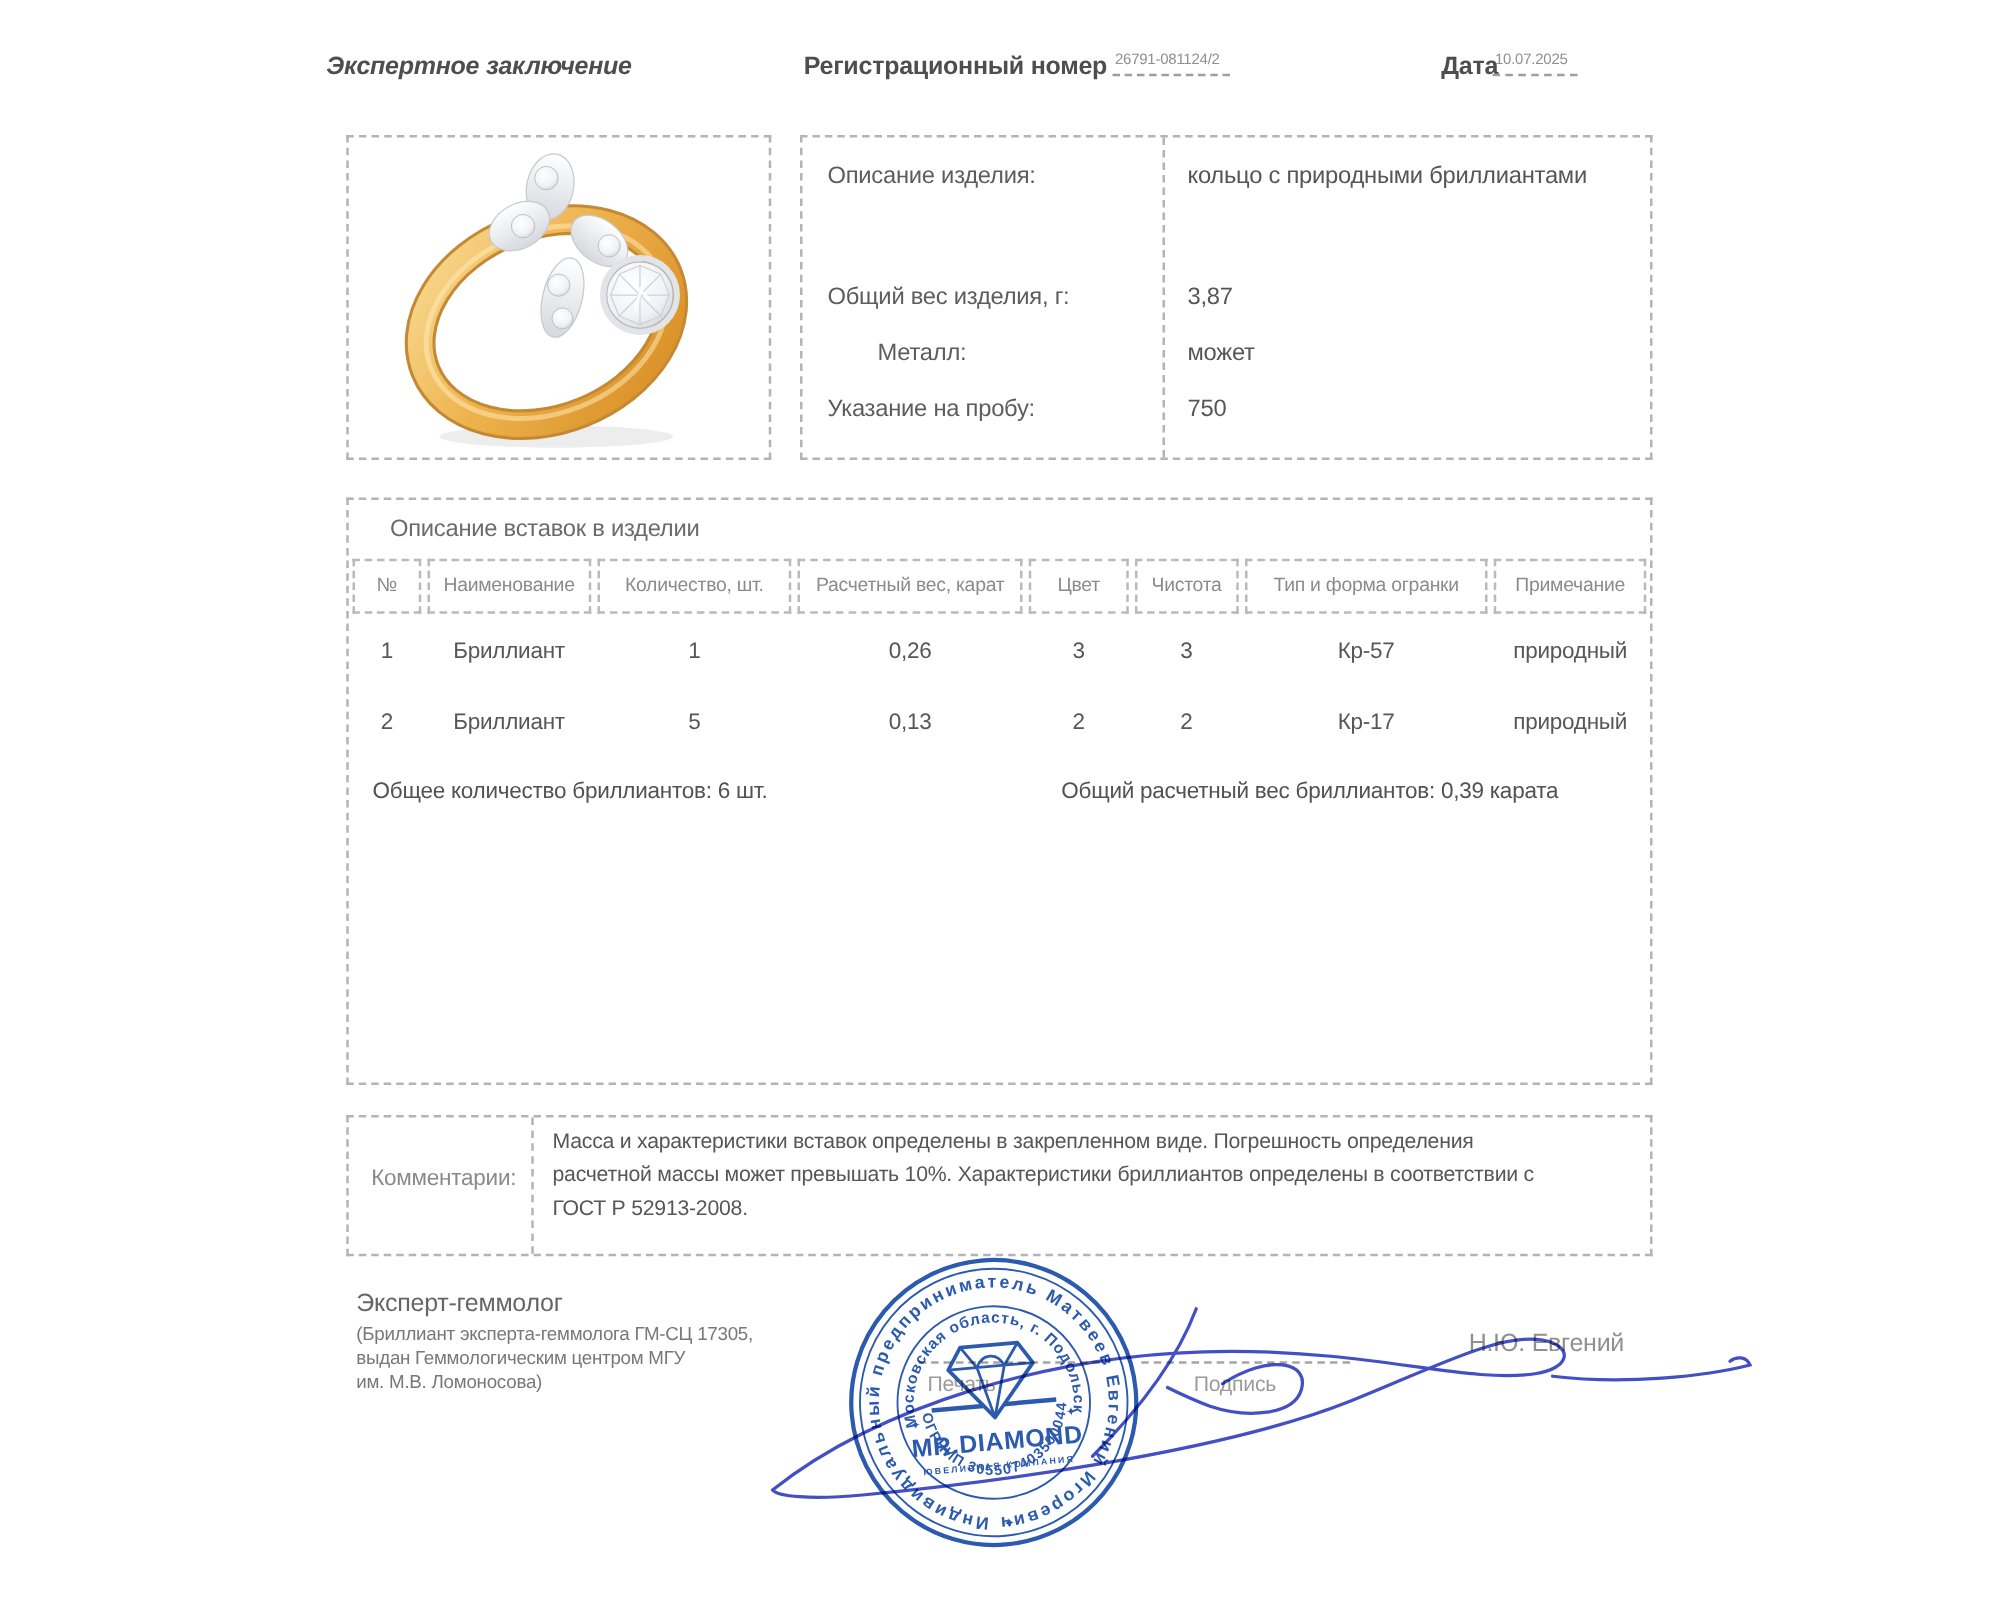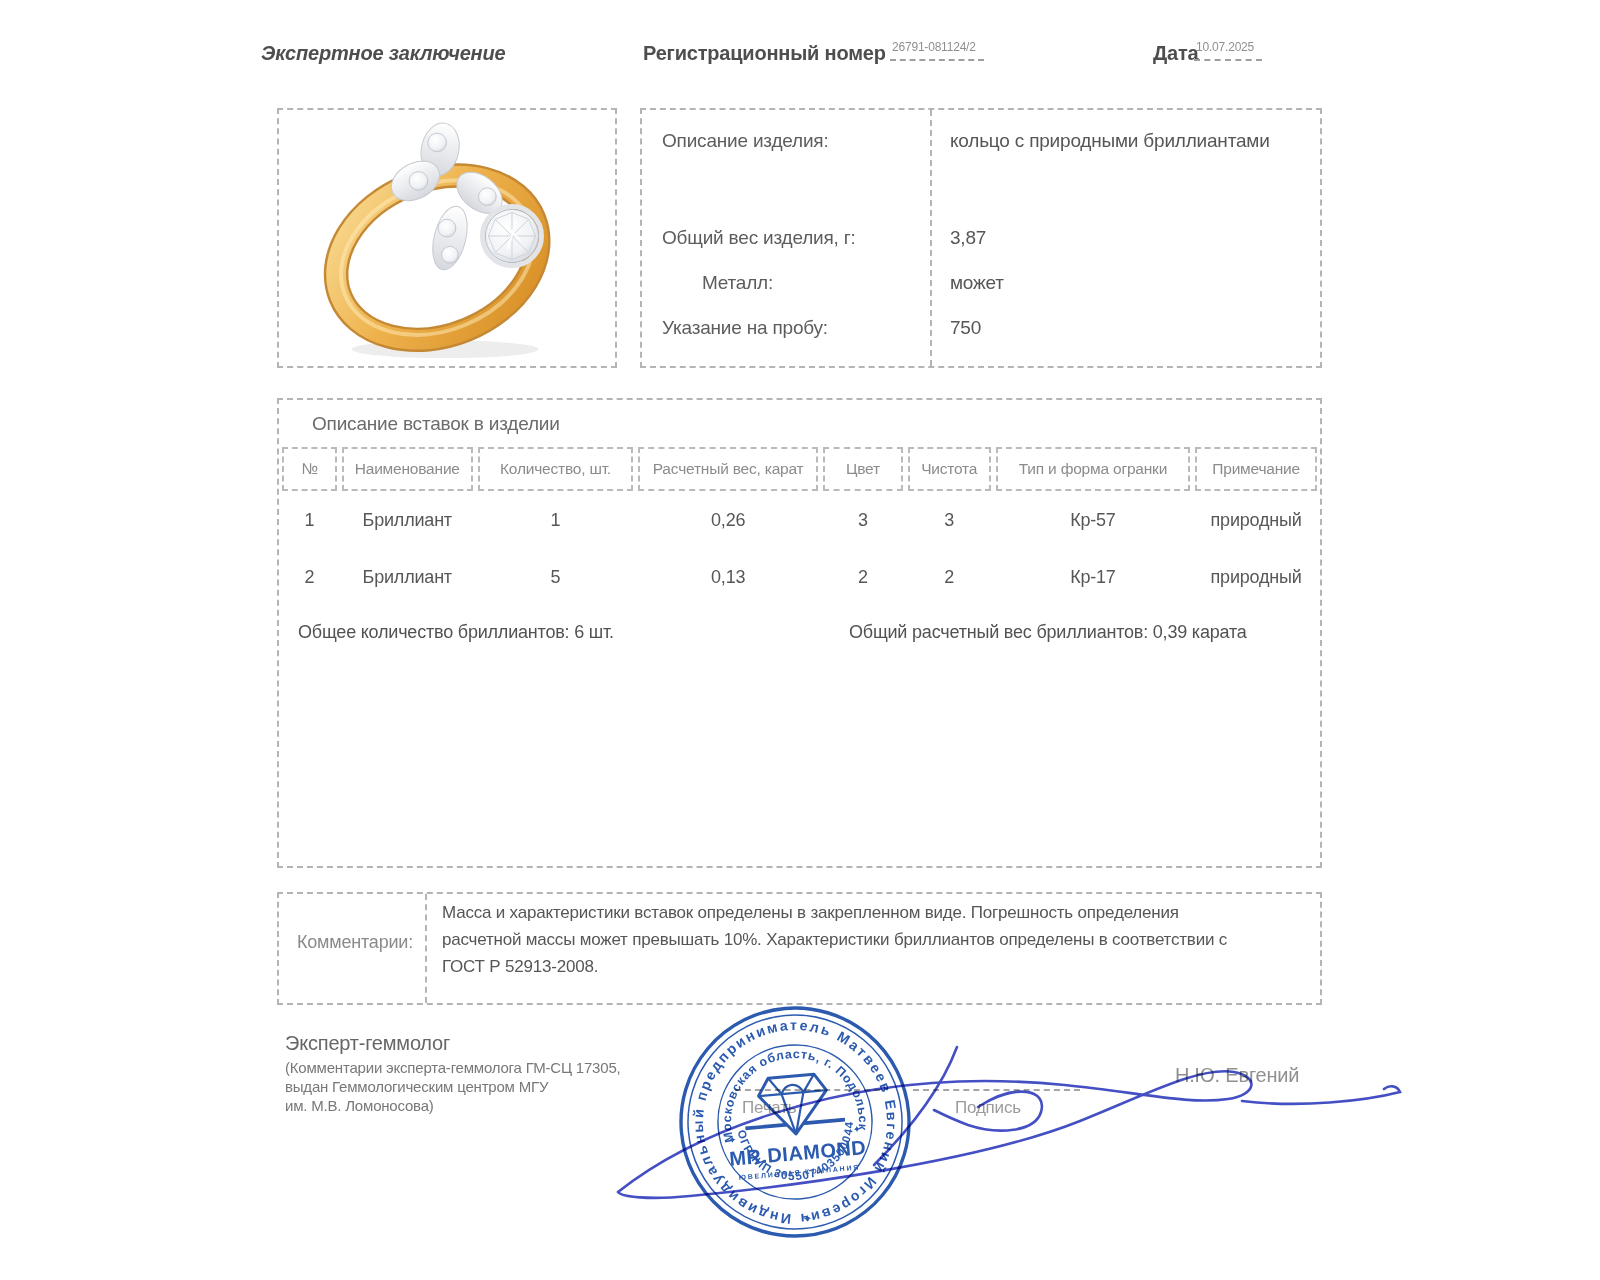--- a/index.html
+++ b/index.html
@@ -147,21 +147,21 @@
     <div class="com-label">Комментарии:</div>
     <div class="abs" style="left:163px;top:5px;">
       <div class="com-line">Масса и характеристики вставок определены в закрепленном виде. Погрешность определения</div>
       <div class="com-line">расчетной массы может превышать 10%. Характеристики бриллиантов определены в соответствии с</div>
       <div class="com-line">ГОСТ Р 52913-2008.</div>
     </div>
   </div>
 
   <div class="exp-title">Эксперт-геммолог</div>
   <div class="cert">
-    <div>(Комментарии эксперта-геммолога ГМ-СЦ 17305,</div>
+    <div>(Бриллиант эксперта-геммолога ГМ-СЦ 17305,</div>
     <div>выдан Геммологическим центром МГУ</div>
     <div>им. М.В. Ломоносова)</div>
   </div>
 
   <div class="fline" style="left:735px;width:145px;"></div>
   <div class="flabel" style="left:742px;">Печать</div>
   <div class="fline" style="left:913px;width:167px;"></div>
   <div class="flabel" style="left:955px;">Подпись</div>
   <div class="exp-name">Н.Ю. Евгений</div>
 

